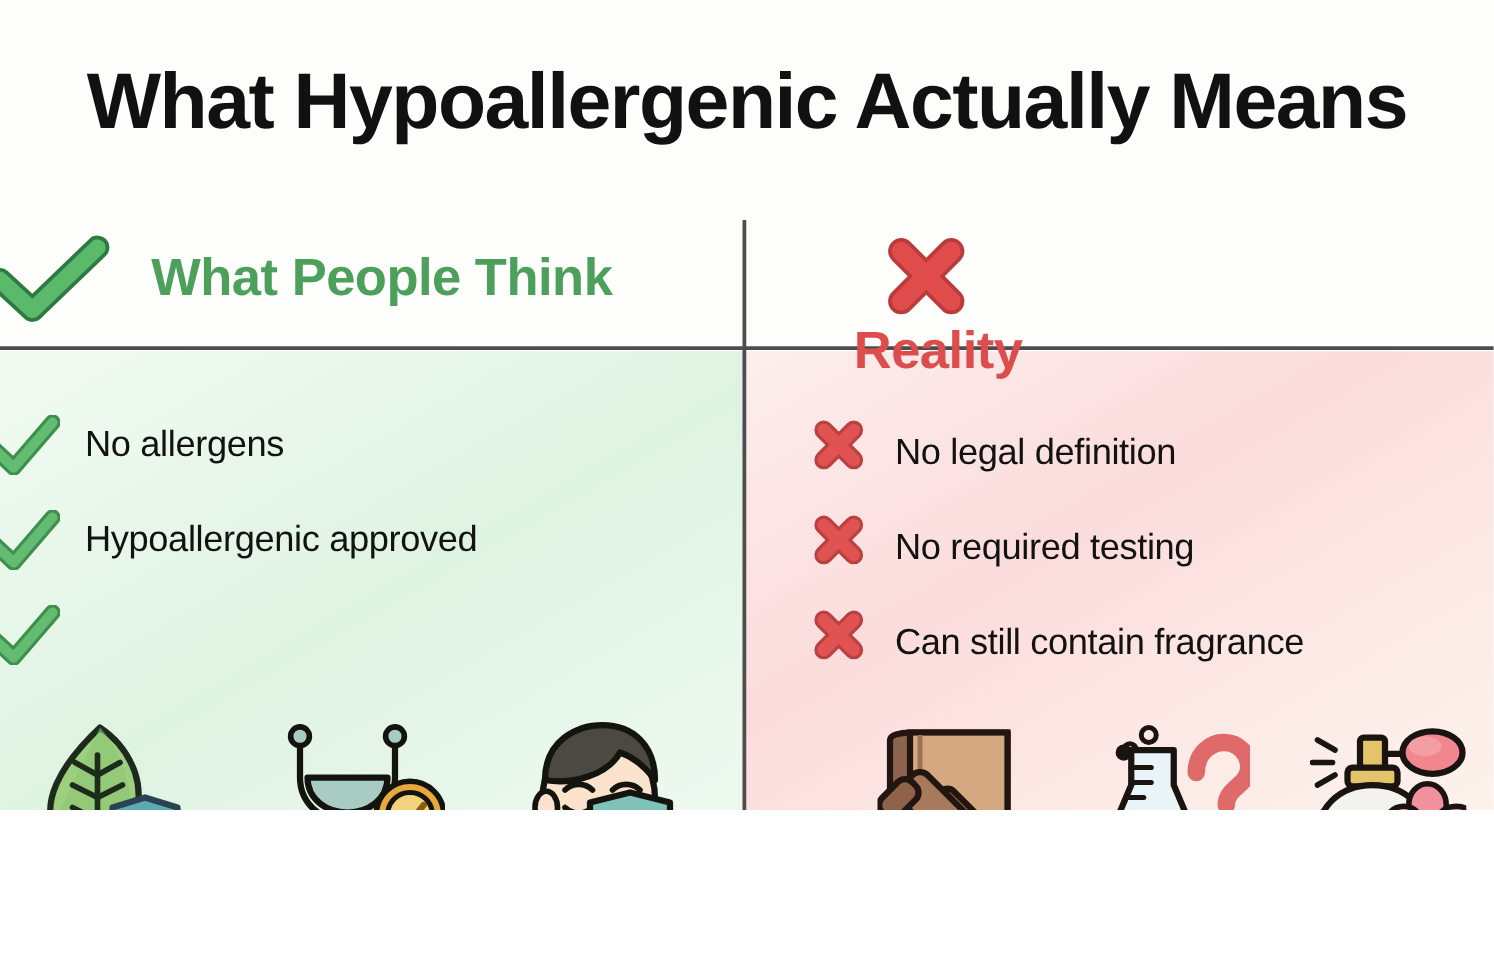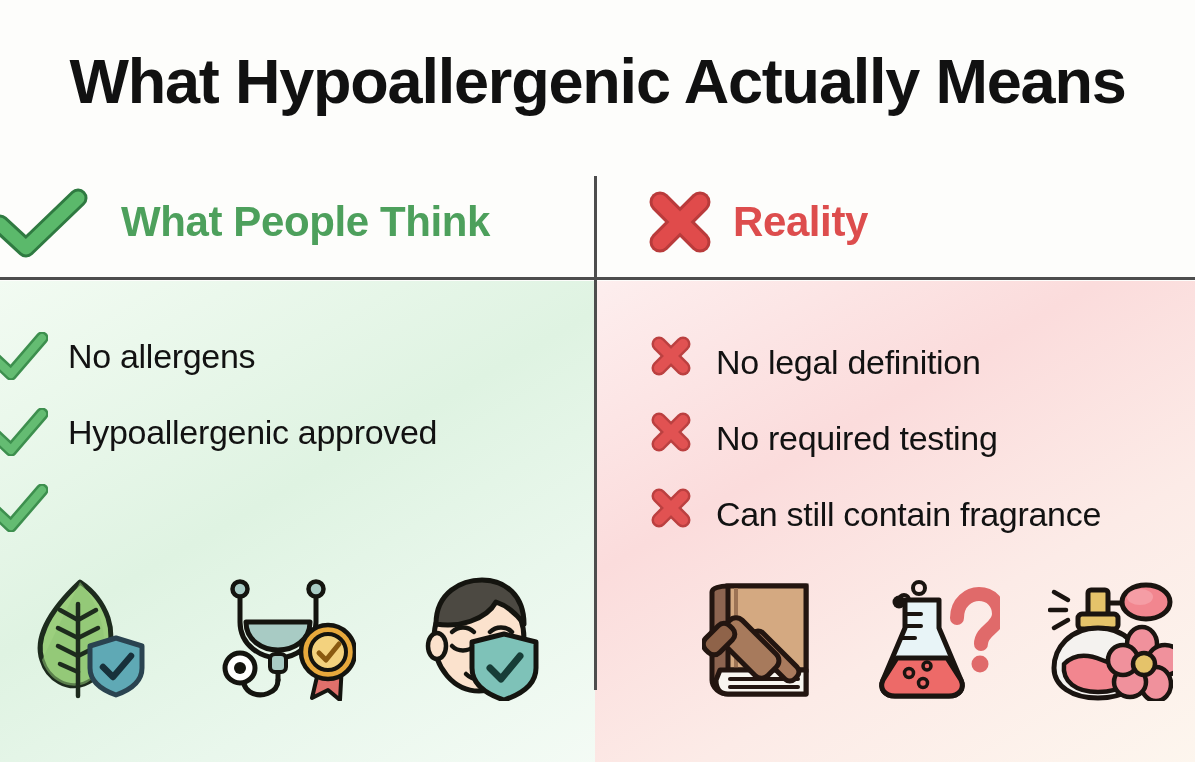--- a/index.html
+++ b/index.html
@@ -11,21 +11,21 @@
     height: 768px;
     overflow: hidden;
     background: #ffffff;
     font-family: "Liberation Sans", sans-serif;
     -webkit-font-smoothing: antialiased;
   }
 
   #infographic {
     position: relative;
     width: 1195px;
-    height: 762px;
+    height: 648px;
     background: #fdfdfb;
     overflow: hidden;
   }
 
   
   .title {
     position: absolute;
     left: 0;
     top: 48px;
     width: 1195px;
@@ -76,21 +76,21 @@
 
   
   .col-header {
     position: absolute;
     display: flex;
     align-items: center;
     top: 186px;
     height: 72px;
   }
   .col-header-left { left: -8px; }
-  .col-header-right { left: 645px; }
+  .col-header-right { left: 665px; flex-direction: column; }
 
   .header-label {
     font-family: "Liberation Sans", sans-serif;
     font-weight: bold;
     font-size: 42px;
     letter-spacing: -0.4px;
     white-space: nowrap;
   }
   .header-label.green { color: #4da05c; margin-left: 33px; }
   .header-label.red   { color: #dd4d4d; margin-left: 18px; }
@@ -106,21 +106,21 @@
   .list-right { left: 648px; }
 
   .list-item {
     display: flex;
     align-items: center;
     height: 76px;
   }
   .item-icon { flex: 0 0 auto; display: block; }
   .item-text {
     font-family: "Liberation Sans", sans-serif;
-    font-size: 34px;
+    font-size: 29px;
     color: #121212;
     white-space: nowrap;
     letter-spacing: -0.3px;
   }
   .list-left  .item-text { margin-left: 20px; }
   .list-right .item-text { margin-left: 22px; margin-top: 12px; }
 
   
   .icon-row {
     position: absolute;

